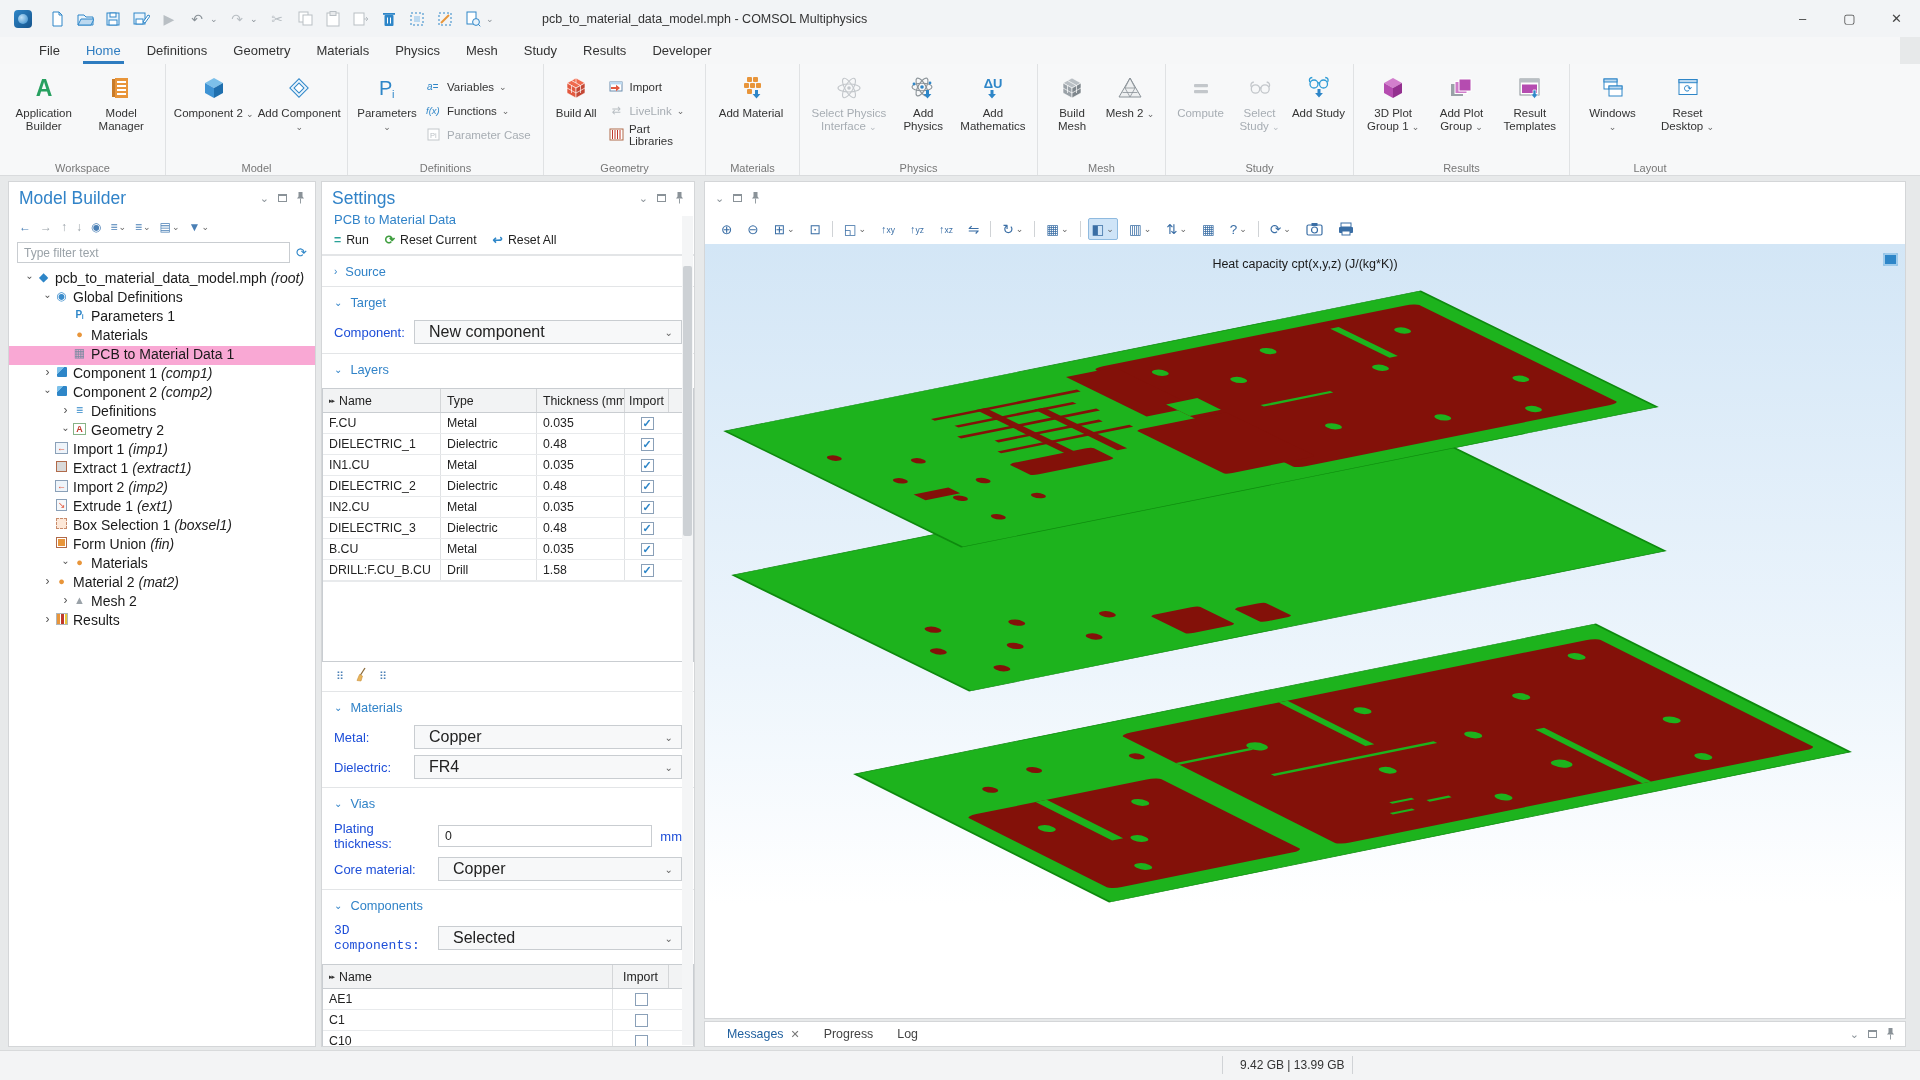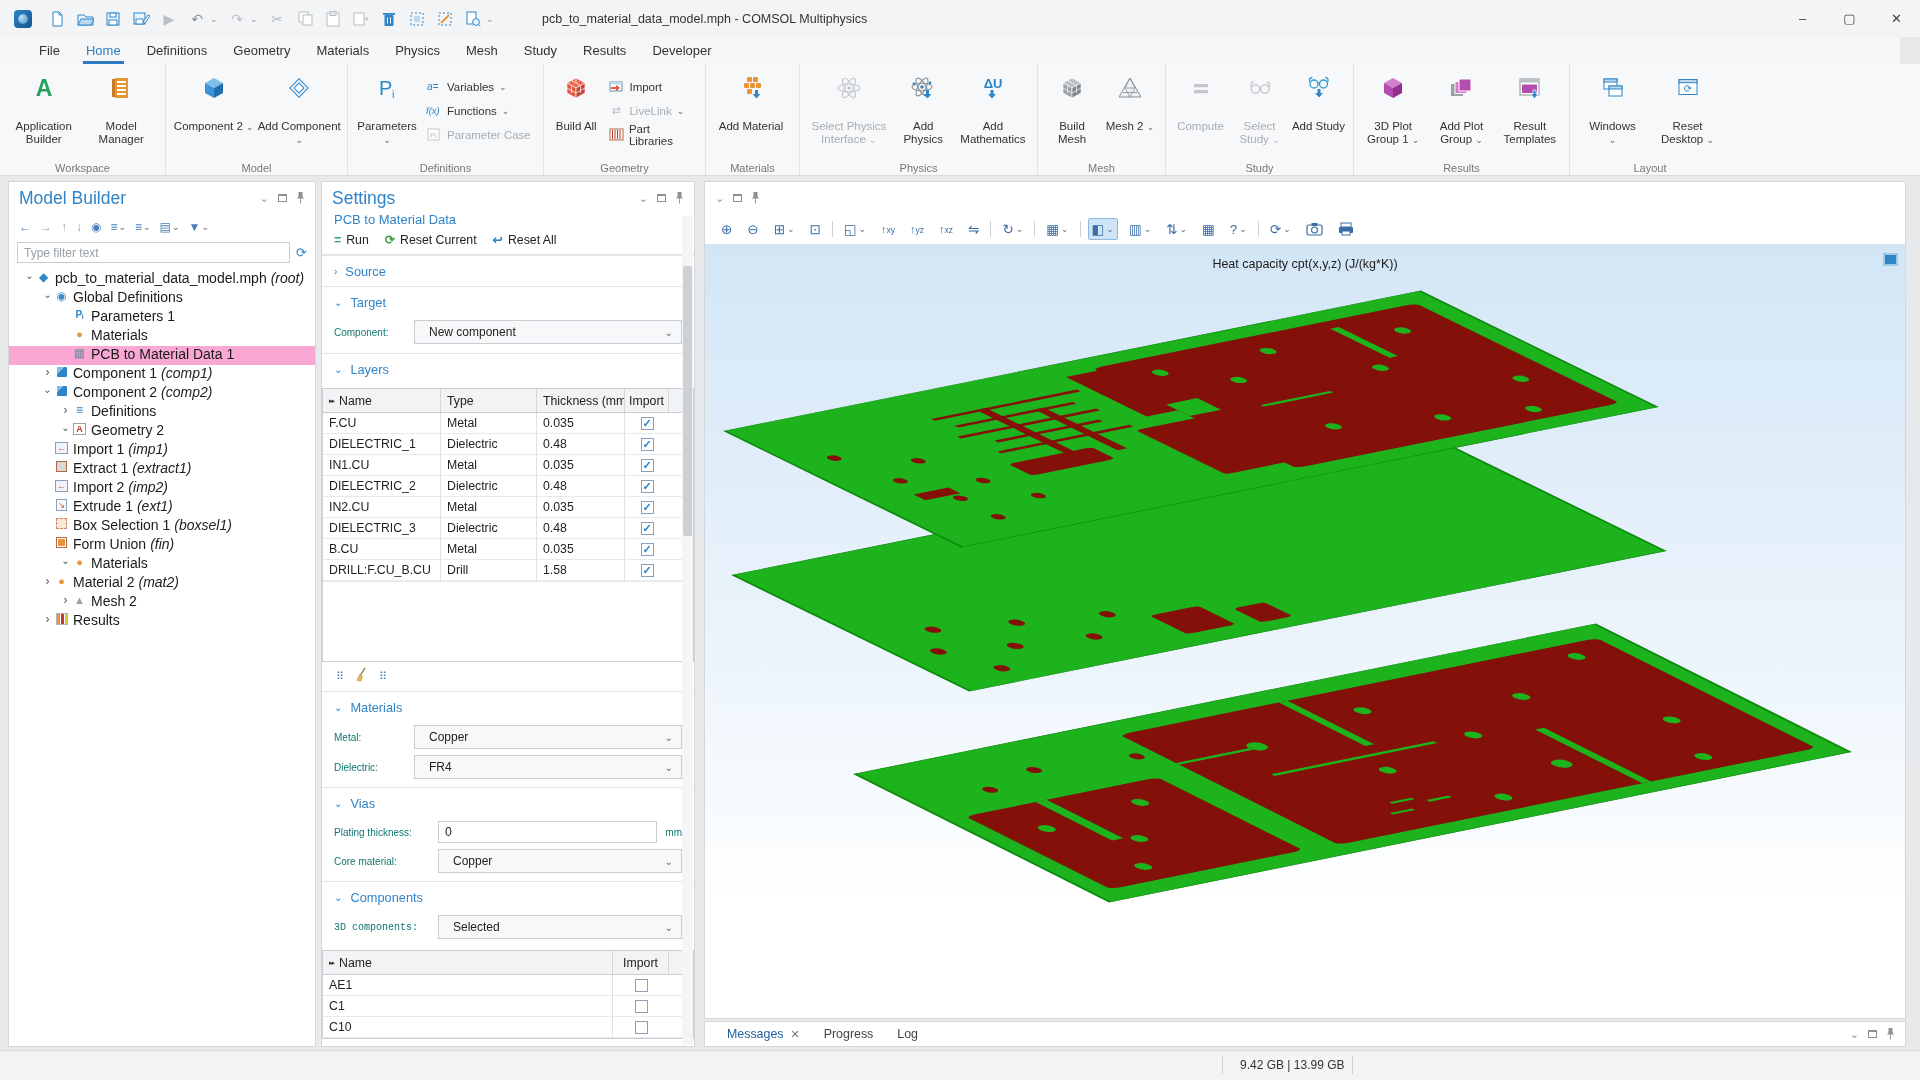--- a/index.html
+++ b/index.html
@@ -24,21 +24,21 @@
   .menu-tab[data-active="true"] { color:#2e7cc0; }
   .menu-tab[data-active="true"]::after { content:""; position:absolute; left:10px; right:10px; bottom:0; height:3px; background:#2e7cc0; }
   #help-btn { position:absolute; right:22px; bottom:3px; width:17px; height:17px; background:#2e86c8; color:#fff; border-radius:3px; font-size:12px; display:flex; align-items:center; justify-content:center; }
 
   
   #ribbon { position:absolute; top:64px; left:0; width:1920px; height:112px; background:#f7f8f9; border-bottom:1px solid #d9dbdd; display:flex; }
   .rgroup { position:relative; border-right:1px solid #e0e2e4; padding:6px 6px 16px; display:flex; align-items:flex-start; gap:2px; }
   .rgroup-label { position:absolute; bottom:1px; left:0; right:0; text-align:center; font-size:11px; color:#777; }
   .rbtn { width:78px; display:flex; flex-direction:column; align-items:center; padding-top:2px; }
   .rbtn .ric { height:32px; display:flex; align-items:center; justify-content:center; }
-  .rbtn .rlbl { font-size:11.5px; line-height:13px; text-align:center; color:#333; margin-top:16px; }
+  .rbtn .rlbl { font-size:11.5px; line-height:13px; text-align:center; color:#333; margin-top:3px; }
   .rbtn.disabled .rlbl { color:#a7adb3; }
   .crt { font-size:9px; color:#666; }
   .rbtn.disabled .crt { color:#b6bbc0; }
   .rsmall-col { display:flex; flex-direction:column; justify-content:flex-start; gap:3px; padding-top:6px; }
   .rsmall { display:flex; align-items:center; gap:5px; height:21px; font-size:11.5px; color:#333; padding:0 4px; }
   .rsmall.disabled { color:#a7adb3; }
   .rsmall .sic { width:16px; height:14px; display:flex; align-items:center; justify-content:center; }
 
   
   #main { position:absolute; top:176px; left:0; width:1920px; height:874px; background:#e7e9ea; }
@@ -93,22 +93,22 @@
 
   
   #set-sub { font-size:13px; color:#3183c8; padding:0 12px; margin-top:-2px; }
   #set-toolbar { display:flex; align-items:center; gap:16px; padding:6px 12px 7px; border-bottom:1px solid #e3e5e7; font-size:12.3px; color:#222; }
   .st-item { display:flex; align-items:center; gap:5px; }
   .st-ic { font-weight:bold; }
   .sec-head { display:flex; align-items:center; gap:8px; padding:8px 12px 7px; font-size:12.8px; color:#3183c8; border-top:1px solid #e3e5e7; }
   .sec-head:first-of-type { border-top:none; }
   .sec-chev { font-size:10px; }
   .form-row { display:flex; align-items:center; padding:3px 12px; gap:8px; }
-  .form-label { font-size:10px; color:#0f766e; }
-  .combo { flex:1; height:24px; background:#f7f8f9; border:1px solid #c9cdd1; display:flex; align-items:center; padding:0 8px; font-size:12px; color:#222; position:relative; }
+  .form-label { font-size:13px; color:#1d4ed8; }
+  .combo { flex:1; height:24px; background:#f7f8f9; border:1px solid #c9cdd1; display:flex; align-items:center; padding:0 8px; font-size:16px; color:#222; position:relative; }
   .combo .cval { flex:1; padding-left:6px; }
   .combo::after { content:"⌄"; font-size:10px; color:#666; }
   .tinput { height:22px; background:#fff; border:1px solid #c9cdd1; font-size:12.3px; color:#222; padding:0 6px; flex:1; font-family:"Liberation Sans",sans-serif; }
 
   .dtable { margin:4px 0 0; border:1px solid #c9cdd1; }
   .dt-head { display:flex; background:#f2f3f4; border-bottom:1px solid #c9cdd1; height:24px; align-items:center; font-size:12.3px; color:#222; }
   .dt-row { display:flex; height:21px; align-items:center; font-size:12.3px; border-bottom:1px solid #e8eaec; background:#fff; }
   .dc { padding:0 6px; overflow:hidden; white-space:nowrap; border-right:1px solid #e0e2e4; height:100%; display:flex; align-items:center; }
   .dt-head .dc { border-right:1px solid #d4d6d8; }
   .c-name { width:118px; } .c-type { width:96px; } .c-th { width:88px; } .c-imp { width:44px; border-right:none; justify-content:center; }

